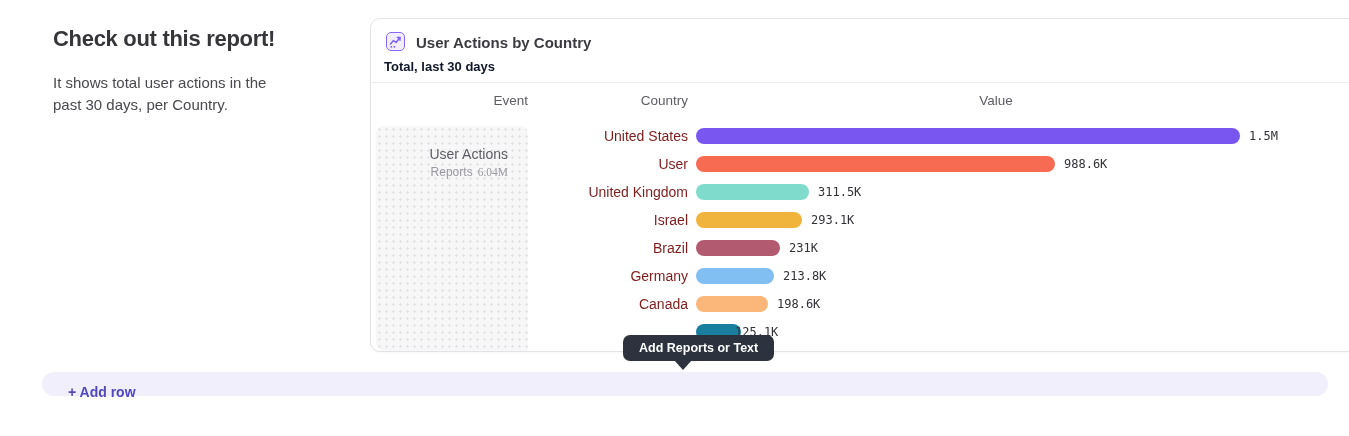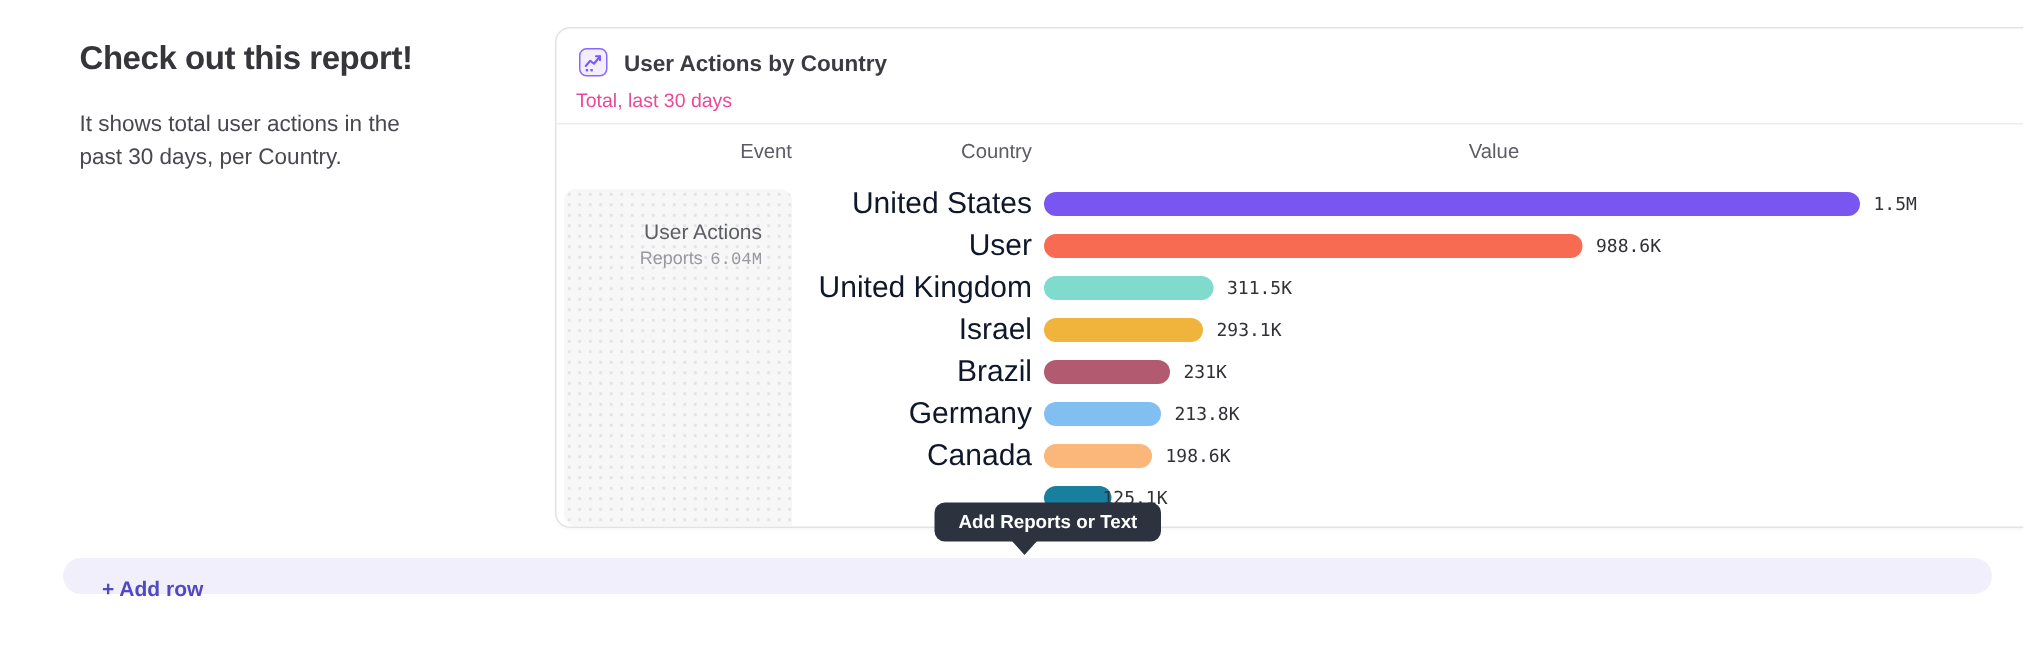--- a/index.html
+++ b/index.html
@@ -17,44 +17,44 @@
   .card { position:absolute; left:370px; top:18px; width:1156px; height:334px;
           background:#fff; border:1px solid #e3e3e7; border-radius:10px;
           box-shadow:0 1px 2px rgba(20,20,40,0.03); }
   .card-header { position:absolute; left:0; top:0; right:0; height:64px;
                  border-bottom:1px solid #ededf0; }
   .icon-box { position:absolute; left:15px; top:13px; width:19px; height:19px;
               border:1px solid #8a68f7; border-radius:5px; background:#f2eefe;
               display:flex; align-items:center; justify-content:center; }
   .card-title { position:absolute; left:45px; top:14px; font-size:15px; font-weight:700;
                 color:#3b3b41; line-height:19px; }
-  .card-subtitle { position:absolute; left:13px; top:40px; font-size:13px; color:#ec4899; }
+  .card-subtitle { position:absolute; left:13px; top:40px; font-size:13px; color:#0f172a;font-weight:bold; }
 
   
   .chart { position:absolute; left:0; right:0; top:65px; bottom:0; overflow:hidden;
            border-radius:0 0 10px 10px; }
   .col-header { position:absolute; top:8px; height:17px; font-size:13.5px; color:#5c5c64;
                 line-height:17px; }
   .col-event   { left:0; width:157px; text-align:right; }
   .col-country { left:0; width:317px; text-align:right; }
   .col-value   { left:425px; width:400px; text-align:center; }
 
   .dotted { background-color:#f7f7f8;
             background-image:radial-gradient(circle, #e3e3e6 1px, rgba(0,0,0,0) 1.2px);
             background-size:7px 7px; }
   .event-cell { position:absolute; left:5px; width:152px; top:42px; bottom:0;
                 border-radius:8px 8px 0 9px; text-align:right; padding:19px 20px 0 0; }
   .event-name { font-size:14px; color:#5c5c64; line-height:18px; }
   .event-overall { margin-top:2px; font-size:12px; color:#98989f; }
-  .event-overall .num { font-family:Liberation Mono, monospace; font-size:11.5px; margin-left:5px; }
+  .event-overall .num { font-family:Liberation Serif, serif; font-size:11.5px; margin-left:5px; }
 
   .rows { position:absolute; left:0; top:38px; width:930px; }
   .bar-row { position:relative; height:28px; }
   .country-label { position:absolute; left:0; top:0; width:317px; height:28px;
-                   line-height:28px; text-align:right; font-size:20px; color:#0f172a; }
+                   line-height:28px; text-align:right; font-size:14px; color:#7f1d1d; }
   .bar { position:absolute; left:325px; top:6px; height:16px; border-radius:8px; }
   .value-label { position:absolute; top:0; height:28px; line-height:29px;
                  font-family:"DejaVu Sans Mono", monospace; font-size:12px; color:#313137; }
 
   .scroll-track { position:absolute; right:6px; width:16px; top:2px; bottom:2px;
                   border-radius:8px; }
   .scroll-thumb { position:absolute; left:2px; top:2px; width:11px; height:60px;
                   background:#c2c2c6; border-radius:6px; }
 
   

